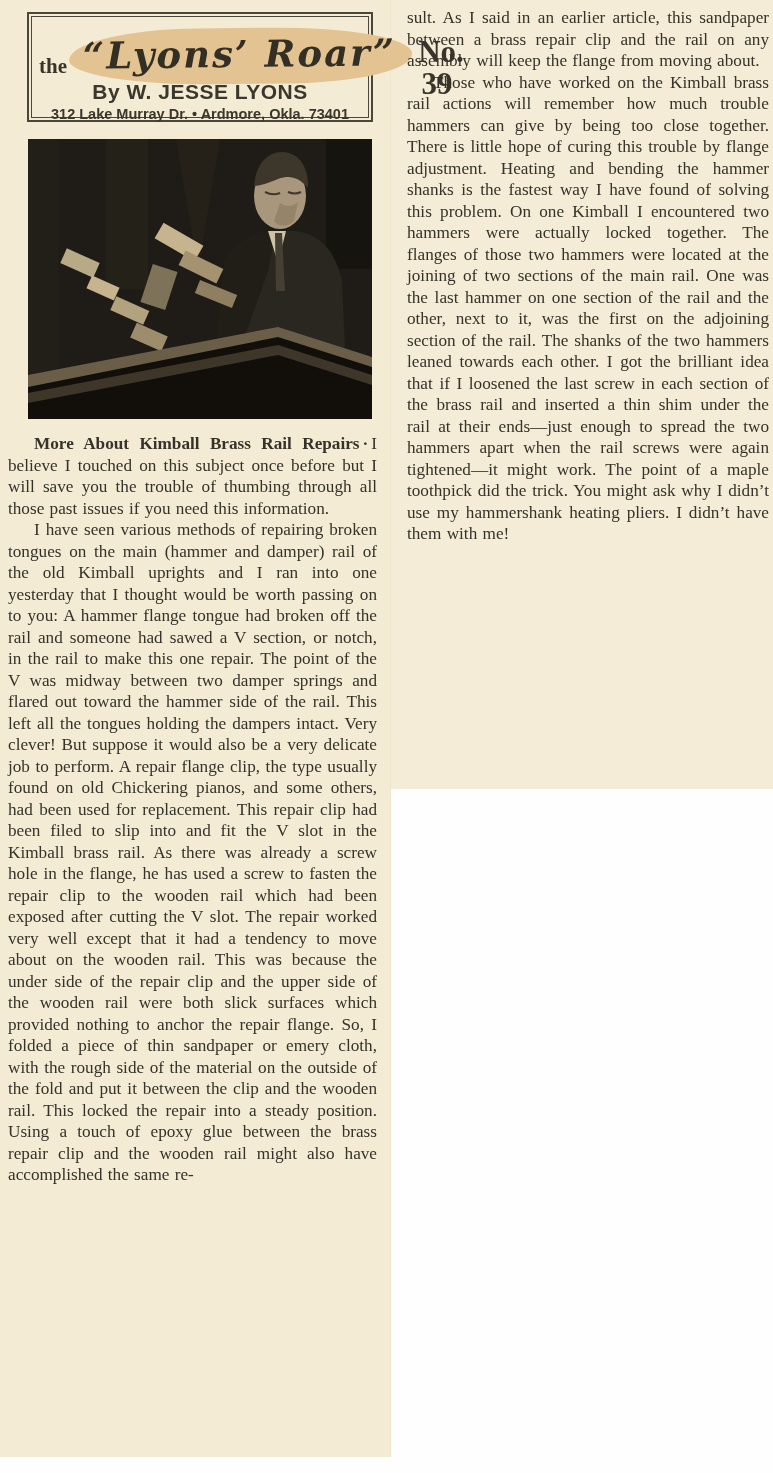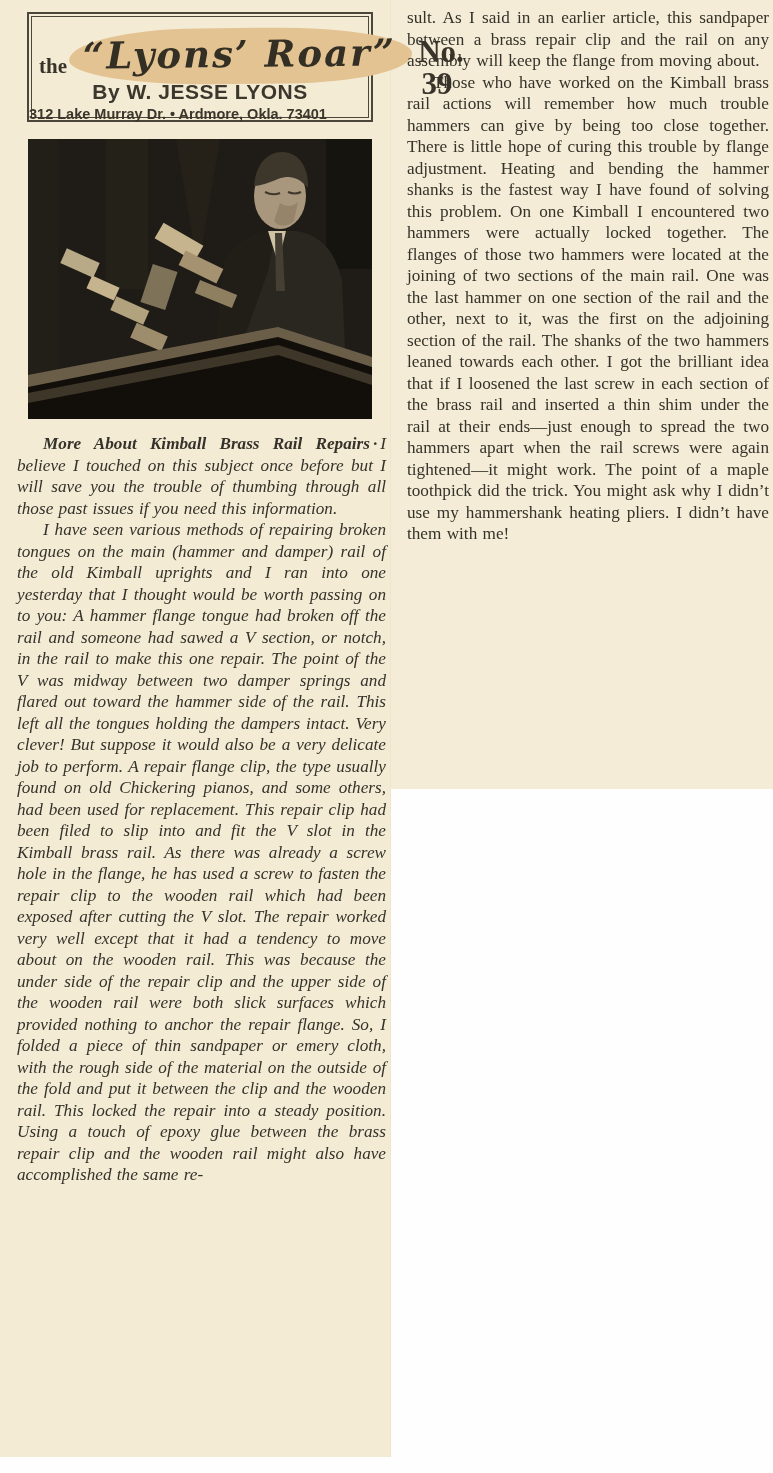--- a/index.html
+++ b/index.html
@@ -51,38 +51,38 @@
     margin-left:6px; text-align:center; color:#38342a;
     font-weight:bold; font-size:31px; line-height:1.0; margin-top:8px;
   }
   .issue .num { display:block; margin-top:1px; margin-right:8px; }
   .byline {
     position:absolute; top:66px; left:0; right:0; text-align:center;
     font-family:"Liberation Sans","DejaVu Sans",sans-serif;
     font-weight:bold; font-size:21px; letter-spacing:0.5px; color:#3b372c;
   }
   .address {
-    position:absolute; top:92px; left:0; right:0; 
+    position:absolute; top:92px; left:0; right:0; text-align:center;
     font-family:"Liberation Sans","DejaVu Sans",sans-serif;
     font-weight:bold; font-size:14.5px; color:#3b372c;
   }
   
   .photo {
     position:absolute; left:28px; top:139px; width:344px; height:280px;
     background:#1f1c17;
   }
   
   .col-text {
     position:absolute; text-align:justify;
     color:#34322a; font-size:17.2px; line-height:21.5px;
     word-spacing:1px;
   }
   .col-text p { text-indent:26px; }
   .col-text p.no-indent { text-indent:0; }
-  .col-left-text  { left:17px;  top:433px; width:369px;font-style:italic; }
+  .col-left-text  { left:8px;  top:433px; width:369px; }
   .col-right-text { left:399px; top:7px;  width:362px;margin-left:8px; }
   .lead-bold { font-weight:bold; }
   .lead-sep { font-weight:bold; padding:0 3px; }
   b.inline-bold { font-weight:normal; }
   
   .citation {
     position:absolute; left:404px; top:1002px; width:360px;
     font-size:26px; line-height:32px; color:#15151d;
     font-family:"Liberation Serif","DejaVu Serif",serif;
   }

